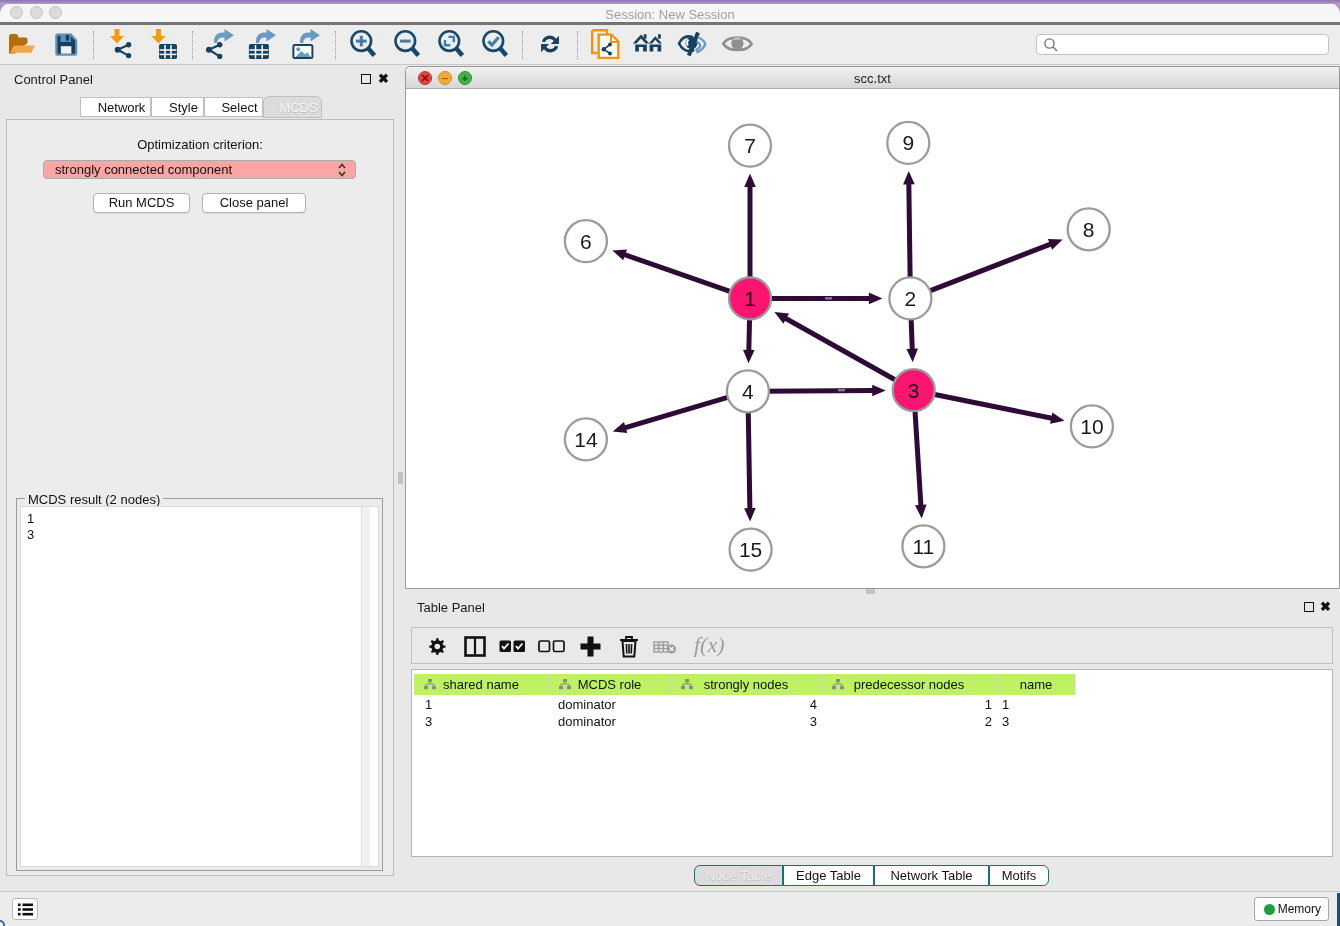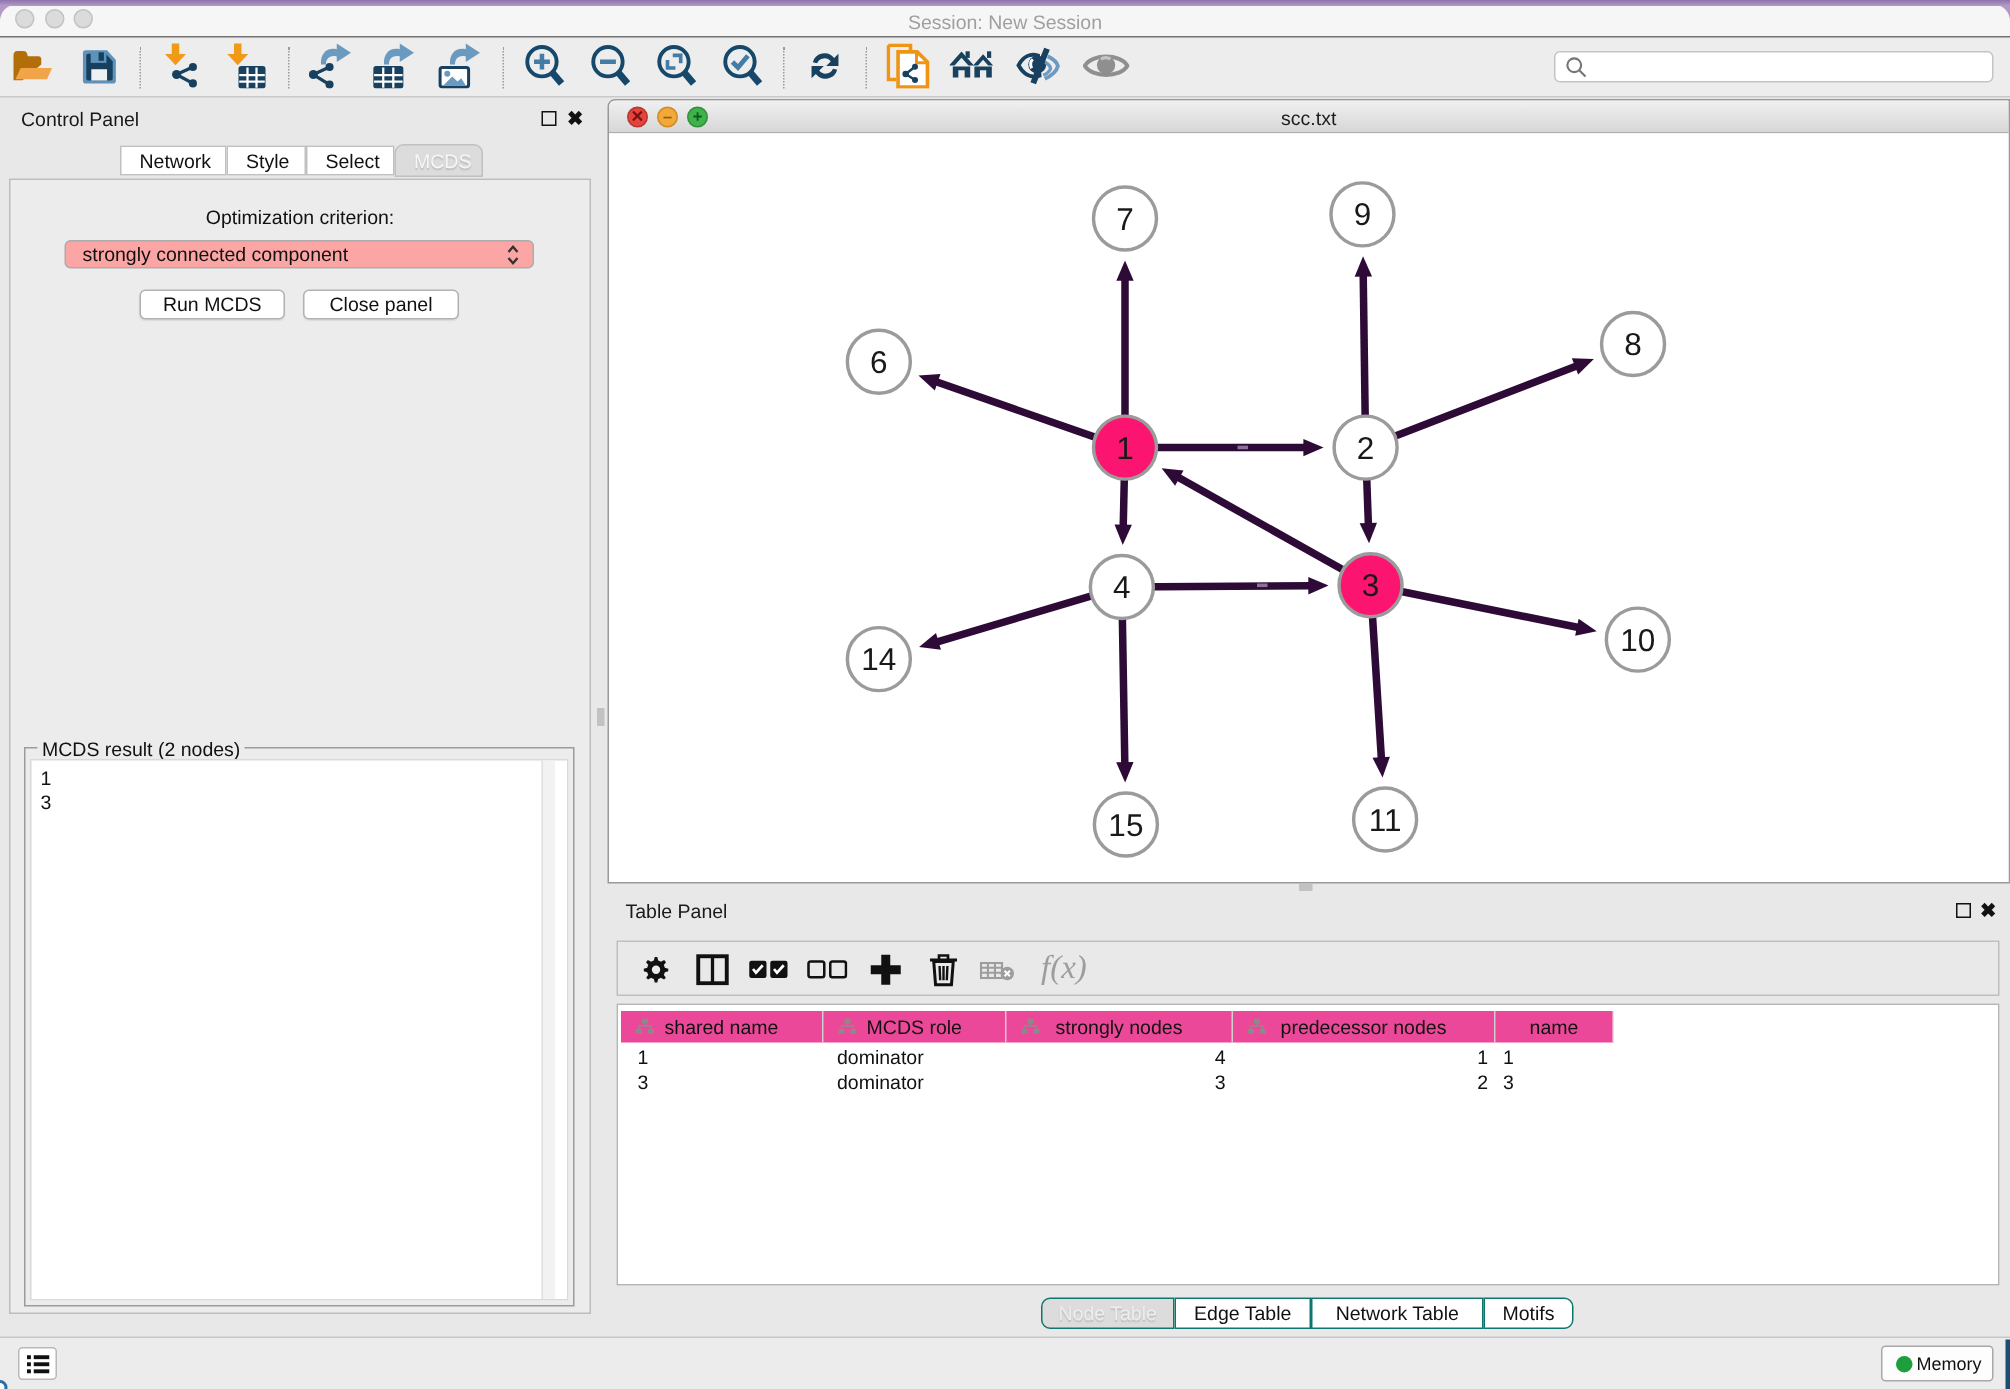--- a/index.html
+++ b/index.html
@@ -1,48 +1,48 @@
 <!DOCTYPE html>
 <html><head>
 <meta charset="utf-8">
 <style>
 * { margin:0; padding:0; box-sizing:border-box; }
 html,body { width:1340px; height:926px; overflow:hidden; }
 body { font-family:"Liberation Sans", sans-serif; background:#e9e9e9; position:relative; }
 #purpletop { position:absolute; left:0; top:0; width:1340px; height:4px; background:linear-gradient(#8f74ad,#b19ac7); }
 .pcorner { position:absolute; top:3px; width:11px; height:11px; z-index:50; }
-#titlebar { position:absolute; left:0; top:4px; width:1340px; height:21px; background:#f6f6f6; border-bottom:1px solid #737373; }
+#titlebar { position:absolute; left:0; top:4px; width:1340px; height:21px; background:#f6f6f6; border-bottom:3px solid #737373; }
 .tl { position:absolute; top:2px; width:13px; height:13px; border-radius:50%; background:#dbdbdb; border:1px solid #c2c2c2; }
 #wtitle { position:absolute; top:3px; left:0; width:100%; text-align:center; font-size:13px; color:#9f9f9f; }
 #toolbar { position:absolute; left:0; top:26px; width:1340px; height:39px; background:#ededed; border-bottom:1px solid #c9c9c9; }
 .sep { position:absolute; top:31px; height:28px; width:0; border-left:1px dotted #9a9a9a; }
 .tbi { position:absolute; top:31px; }
 #search { position:absolute; left:1036px; top:34px; width:293px; height:21px; background:#fff; border:1px solid #c4c4c4; border-radius:4px; }
 #mainbg { position:absolute; left:0; top:65px; width:1340px; height:826px; background:#e8e8e8; }
 #cp-title { position:absolute; left:14px; top:72px; font-size:13px; color:#1a1a1a; }
 .float-ico { position:absolute; width:10px; height:10px; border:1.5px solid #111; }
 .close-x { position:absolute; font-size:13px; font-weight:bold; color:#111; }
-.cptab { position:absolute; top:97px; height:20px; background:#fff; border:1px solid #c0c0c0; font-size:13px; color:#111; text-align:left; line-height:19px;padding-left:12px; }
+.cptab { position:absolute; top:97px; height:20px; background:#fff; border:1px solid #c0c0c0; font-size:13px; color:#111; text-align:center; line-height:19px;padding-left:12px; }
 #cp-box { position:absolute; left:6px; top:119px; width:388px; height:757px; background:#ececec; border:1px solid #bdbdbd; }
 #opt-label { position:absolute; left:0; top:137px; width:400px; text-align:center; font-size:13px; color:#111; }
 #opt-select { position:absolute; left:43px; top:160px; width:313px; height:19px; background:#fca5a5; border:1px solid #ababab; border-radius:4px; font-size:13px; color:#111; line-height:17px; padding-left:11px; }
 .btn { position:absolute; top:193px; height:20px; background:#fff; border:1px solid #b2b2b2; border-radius:4px; font-size:13px; color:#111; text-align:center; line-height:18px; box-shadow:0 1px 1px rgba(0,0,0,0.08); }
 #fieldset { position:absolute; left:16px; top:498px; width:367px; height:373px; border:1px solid #9b9b9b; }
 #fs-legend { position:absolute; left:25px; top:492px; background:#ececec; padding:0 3px; font-size:13px; color:#111; }
 #fs-white { position:absolute; left:20px; top:506px; width:359px; height:361px; background:#fff; border:1px solid #d9d9d9; font-size:13px; color:#111; line-height:16px; padding:4px 0 0 6px; }
 #fs-scroll { position:absolute; left:361px; top:507px; width:9px; height:359px; background:#f2f2f2; border-left:1px solid #e0e0e0; }
 #netwin { position:absolute; left:405px; top:66px; width:935px; height:523px; border:1px solid #999; border-radius:5px 0 0 0; background:#fff; }
 #nw-titlebar { position:absolute; left:0; top:0; width:100%; height:22px; background:linear-gradient(#f0f0f0,#d7d7d7); border-bottom:1px solid #aeaeae; border-radius:5px 0 0 0; }
 #nw-title { position:absolute; top:4px; left:0; width:100%; text-align:center; font-size:13px; color:#1c1c1c; }
 .nwtl { position:absolute; top:4px; width:14px; height:14px; border-radius:50%; font-size:11px; font-weight:bold; text-align:center; line-height:13px; }
 #canvas { position:absolute; left:0; top:22px; width:933px; height:499px; background:#fff; }
 #tp-title { position:absolute; left:417px; top:600px; font-size:13px; color:#1a1a1a; }
 #tp-toolbar { position:absolute; left:411px; top:627px; width:922px; height:37px; background:#e9e9e9; border:1px solid #bfbfbf; }
 #tp-table { position:absolute; left:411px; top:669px; width:922px; height:188px; background:#fff; border:1px solid #b5b5b5; overflow:hidden; }
-.th { position:absolute; top:4px; height:21px; background:#ec4899; border-right:1px solid #d0d0d0; font-size:13px; color:#111; text-align:center; line-height:21px; }
+.th { position:absolute; top:4px; height:21px; background:#bef264; border-right:1px solid #d0d0d0; font-size:13px; color:#111; text-align:center; line-height:21px; }
 .td { position:absolute; font-size:13px; color:#111; height:17px; line-height:17px; }
 .bttab { position:absolute; top:865px; height:21px; background:#fff; border:1px solid #0f766e; font-size:13px; color:#111; text-align:center; line-height:20px; }
 #statusbar { position:absolute; left:0; top:891px; width:1340px; height:35px; background:#ececec; border-top:1px solid #c6c6c6; }
 #listbtn { position:absolute; left:12px; top:898px; width:26px; height:22px; background:#fff; border:1px solid #b9b9b9; border-radius:3px; }
 #membtn { position:absolute; left:1254px; top:897px; width:75px; height:24px; background:#fdfdfd; border:1px solid #a8a8a8; border-radius:3px; font-size:12px; color:#111; text-align:right; padding-right:7px; line-height:22px; }
 #memdot { position:absolute; left:9px; top:6px; width:11px; height:11px; border-radius:50%; background:#1e9e3c; }
 </style>
 </head>
 <body>
 <div id="mainbg"></div>

